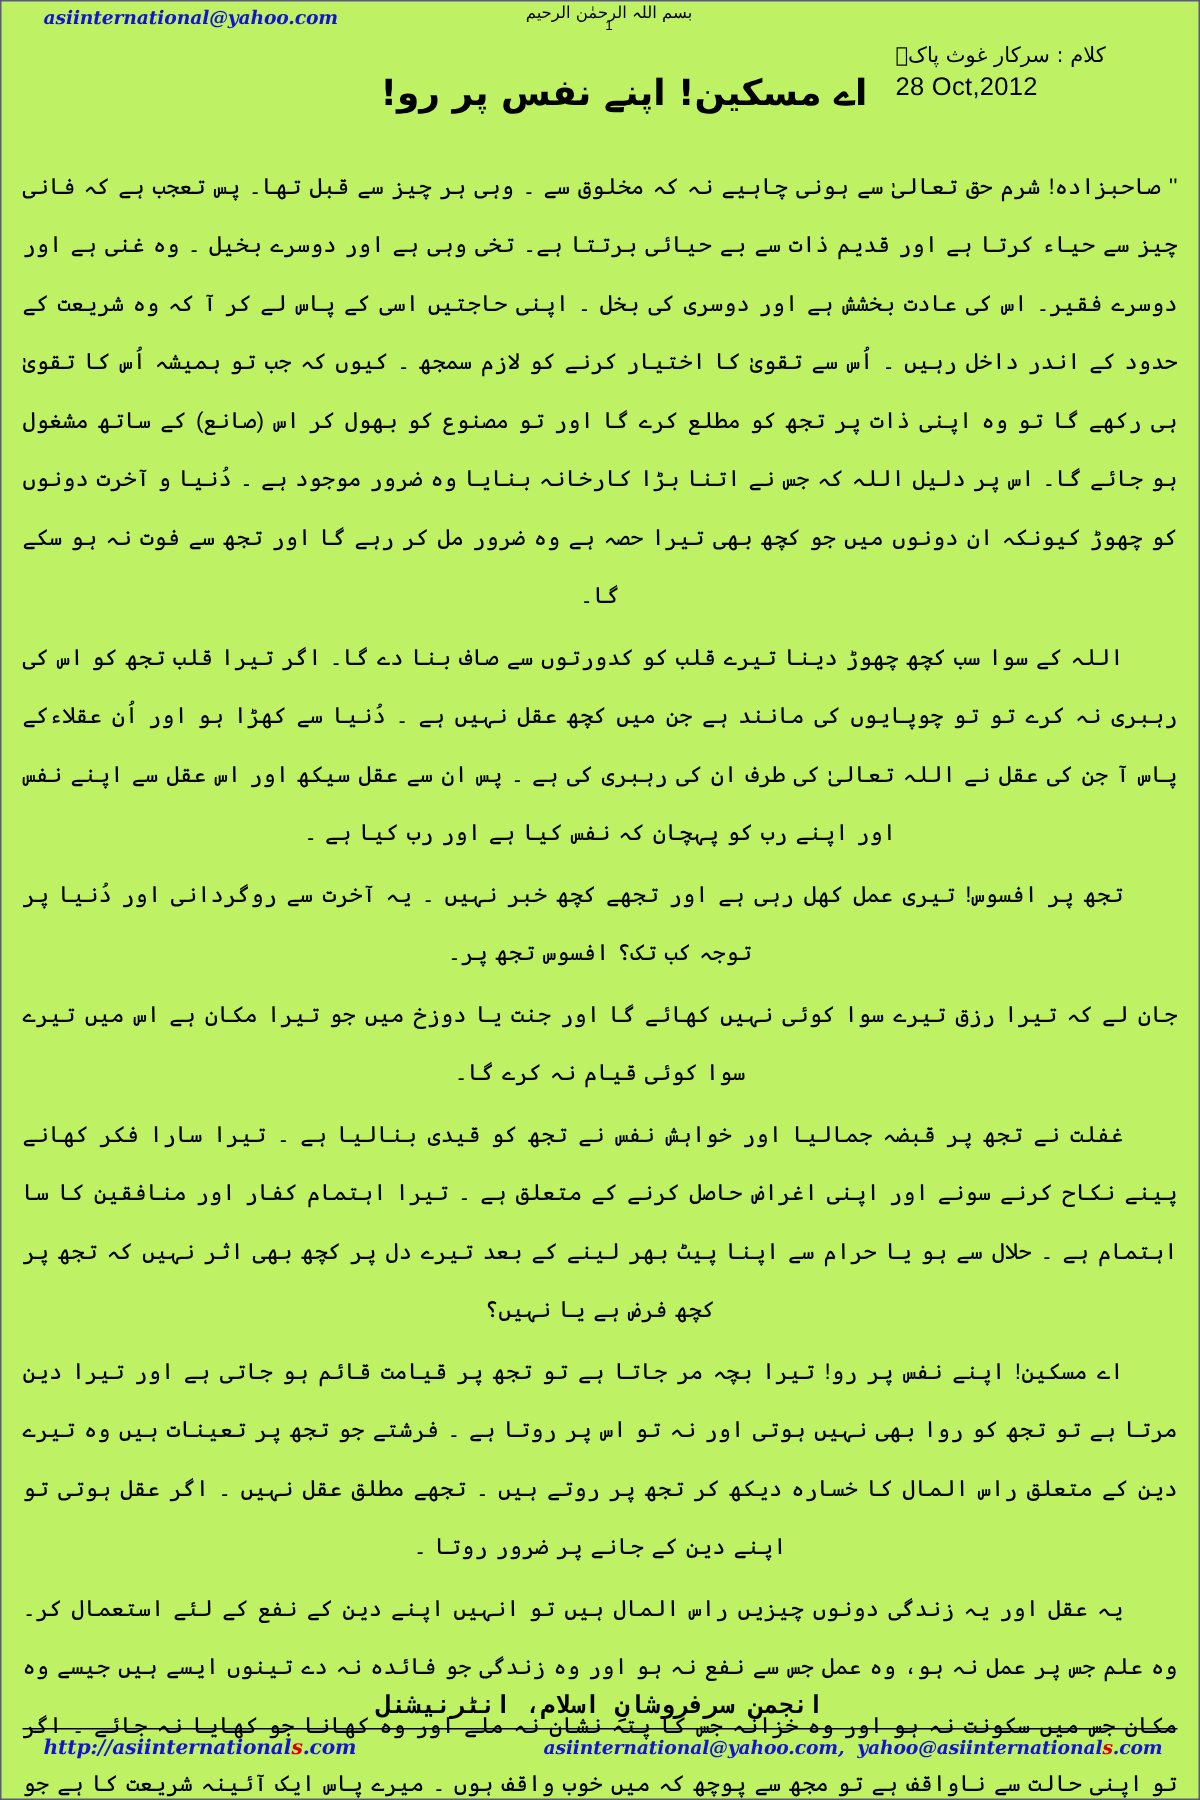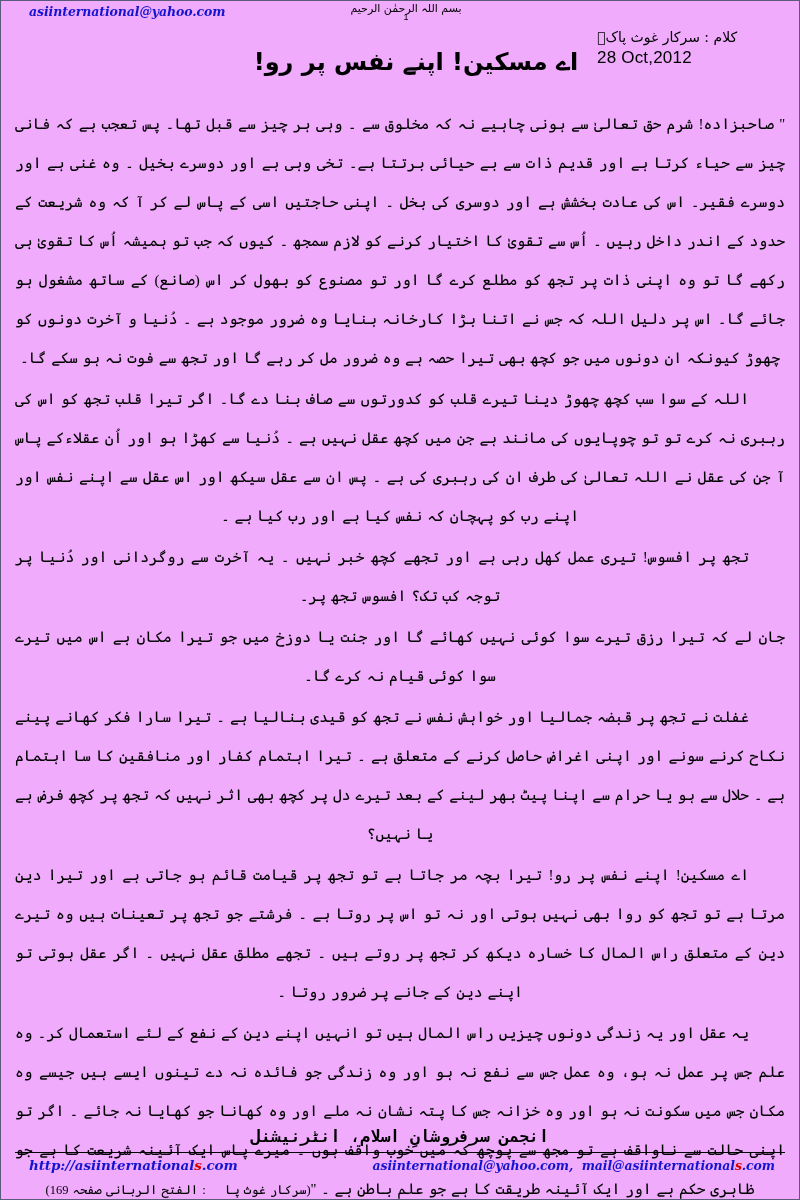--- a/index.html
+++ b/index.html
@@ -5,21 +5,21 @@
 <style>
   html, body {
     margin: 0;
     padding: 0;
     background: #ffffff;
   }
   .page {
     position: relative;
     width: 800px;
     height: 1200px;
-    background: #f0abfc;
+    background: #bef264;
     border: 1px solid #5a5a7a;
     box-sizing: border-box;
     overflow: hidden;
     font-family: "DejaVu Sans", sans-serif;
   }
 
   
   .header {
     position: relative;
     height: 102px;
@@ -107,21 +107,21 @@
     top: 104px;
     left: 14px;
     right: 14px;
     direction: rtl;
   }
   p.para {
     margin: 0 0 2px 0;
     direction: rtl;
     text-align: justify;
     text-align-last: center;
-    font-family: Liberation Serif, serif;
+    font-family: Liberation Sans, sans-serif;
     font-size: 15.1px;
     line-height: 39px;
     color: #000;
     letter-spacing: -0.2px;
     word-spacing: 1px;
   }
   p.para.indent {
     text-indent: 36px;
   }
   .citation {
@@ -268,19 +268,19 @@
   </div>
 
   <div class="footer">
 
     <div class="org-name">انجمن سرفروشانِ اسلام، انٹرنیشنل</div>
 
     <hr class="footer-rule">
 
     <div class="footer-links">
 
-      <div class="footer-mail"><span>asiinternational@yahoo.com</span><span class="sep">,</span>&nbsp; <span>mail@asiinternational</span><span class="red-s">s</span><span>.com</span></div>
+      <div class="footer-mail"><span>asiinternational@yahoo.com</span><span class="sep">,</span>&nbsp; <span>yahoo@asiinternational</span><span class="red-s">s</span><span>.com</span></div>
 
       <div class="footer-url"><span>http://asiinternational</span><span class="red-s">s</span><span>.com</span></div>
     </div>
   </div>
 
 </div>
 
 </body></html>

